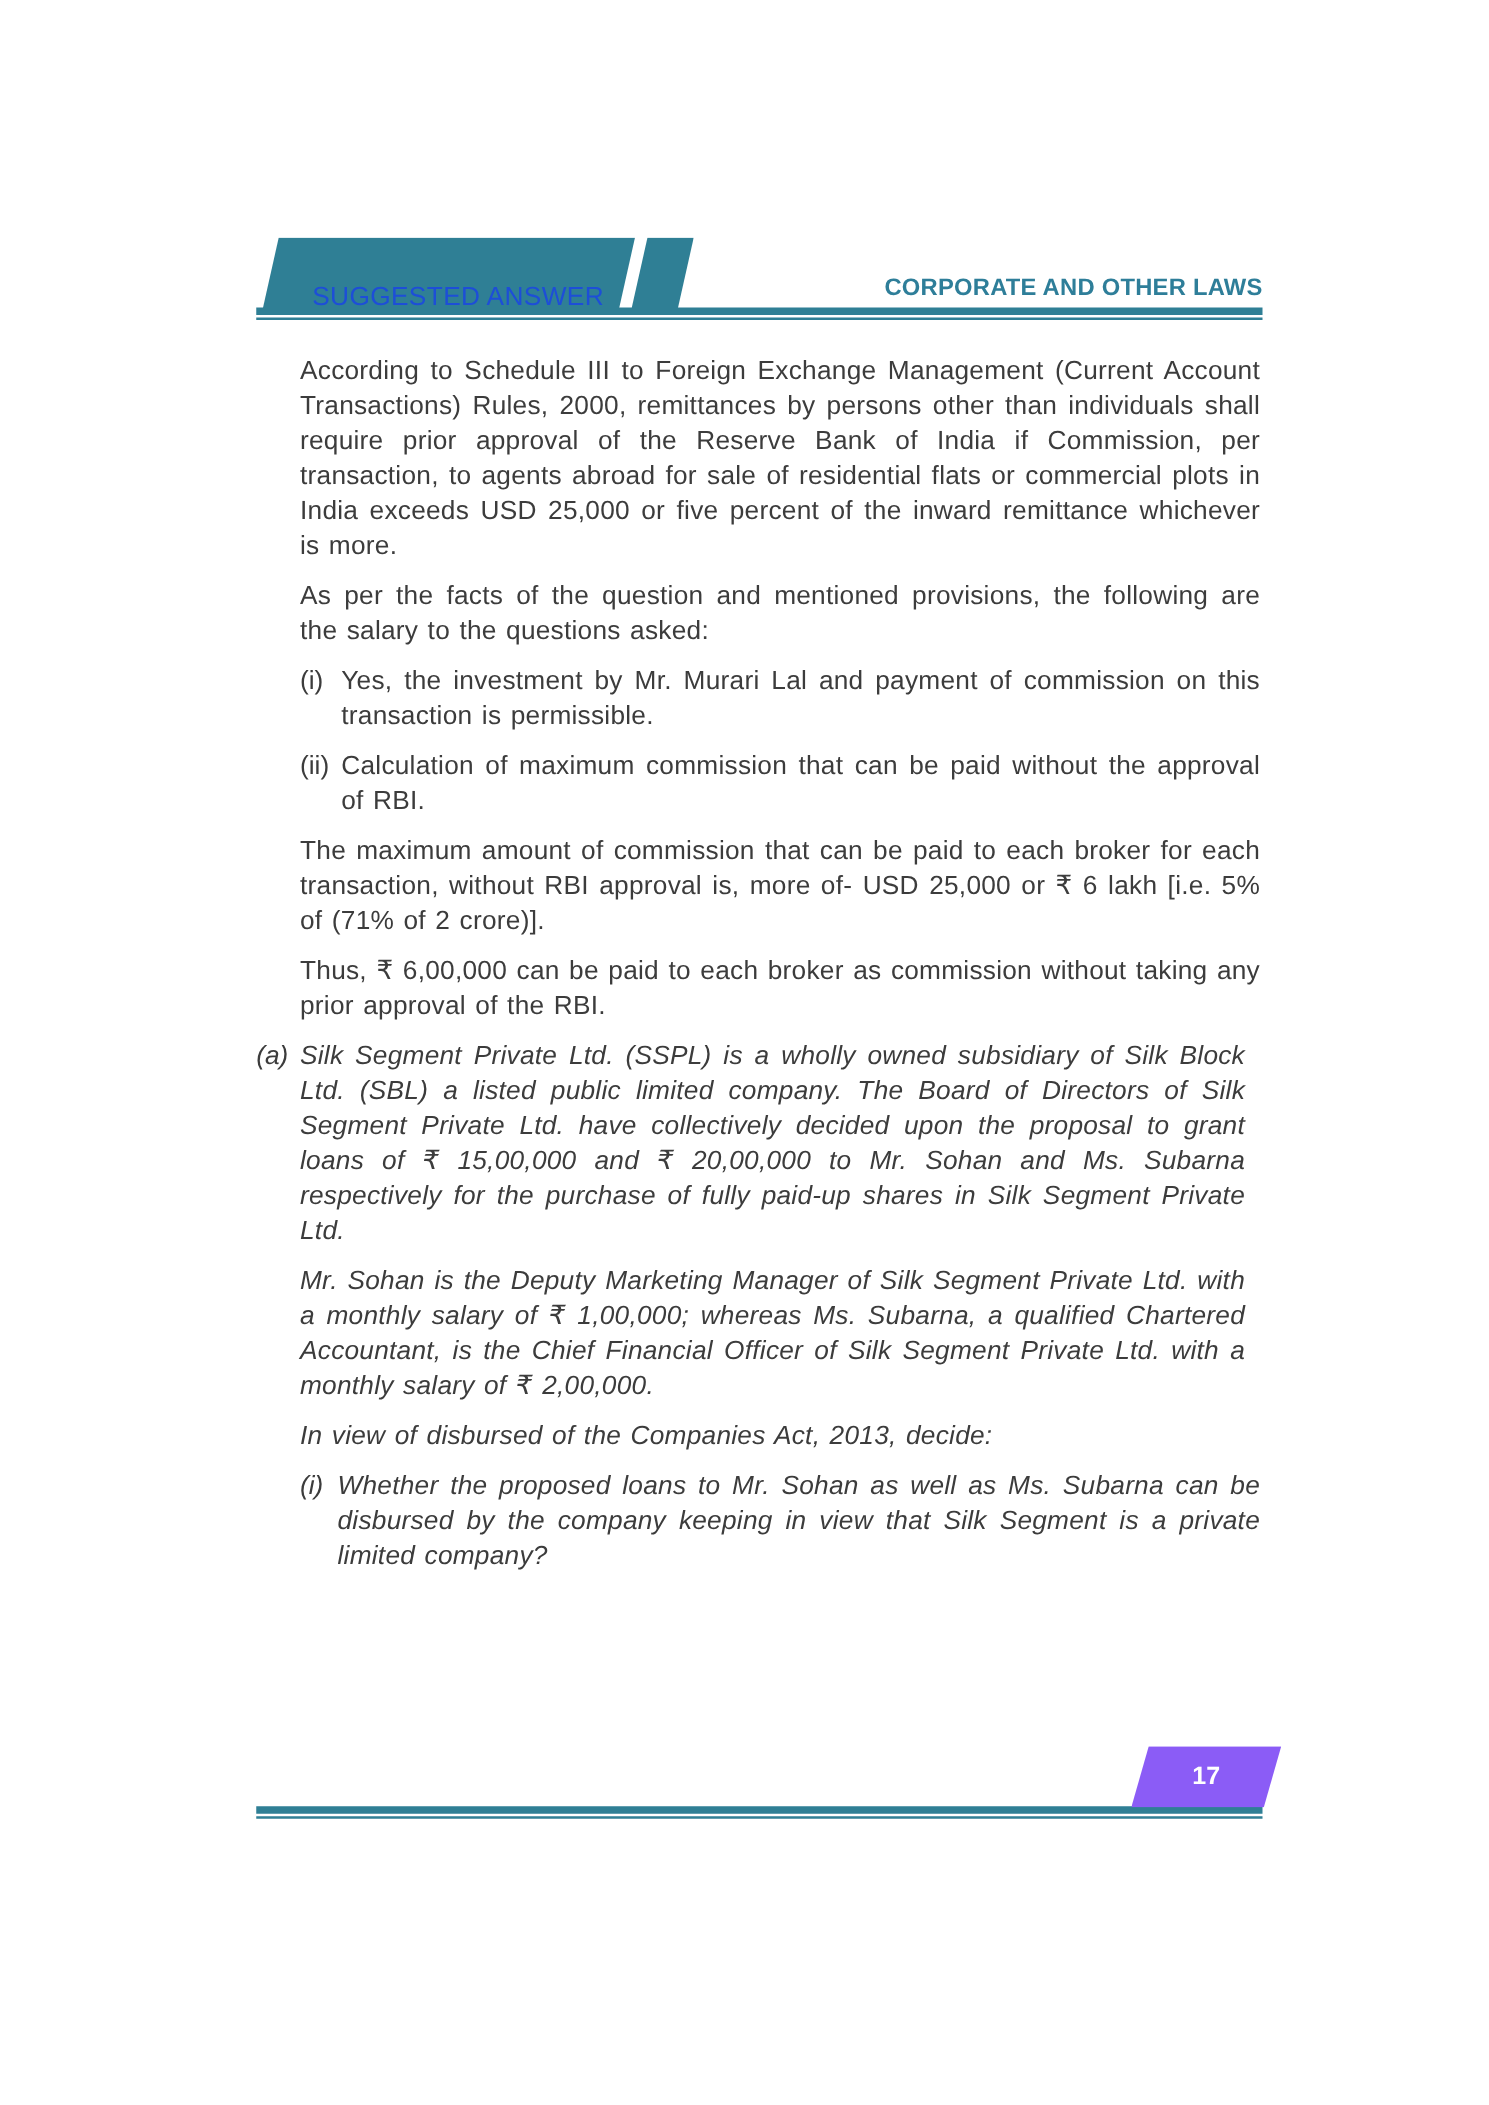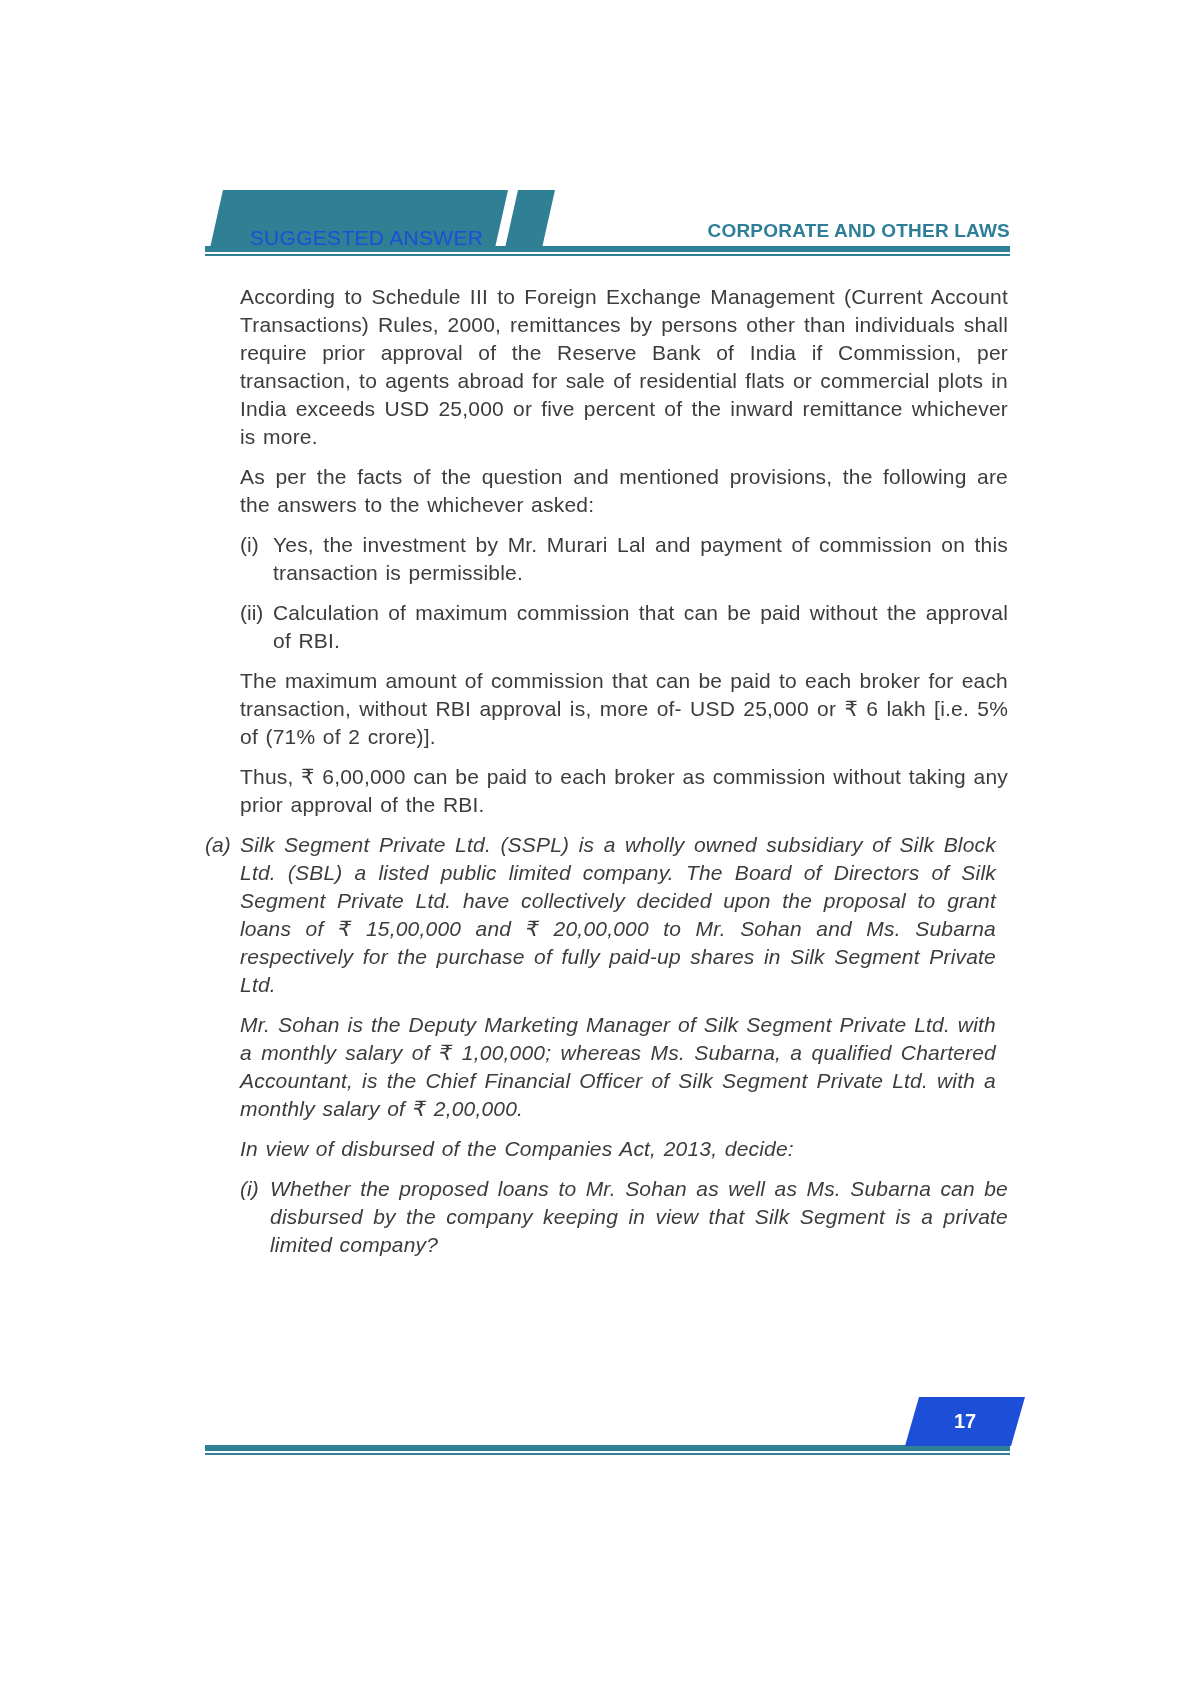--- a/index.html
+++ b/index.html
@@ -77,21 +77,21 @@
   .question .sub-item { display: flex; margin: 0; }
   .question .sub-item .marker { flex: 0 0 30px; }
   .question .sub-item .text {
     flex: 1; text-align: justify;
     letter-spacing: 0.2px; word-spacing: 1.5px;
   }
 
   
   .page-badge {
     position: absolute; left: 905px; top: 1397px; width: 120px; height: 49px;
-    background: #1d4ed8;
+    background: #8b5cf6;
     clip-path: polygon(14px 0, 120px 0, 106px 49px, 0 49px);
     display: flex; align-items: center; justify-content: center;
     color: #ffffff; font-weight: bold; font-size: 20px;
     z-index: 3;
   }
 </style>
 </head>
 <body>
 
 <div class="page">
@@ -107,21 +107,21 @@
   <div class="rule rule-header">
     <div class="thick"></div>
     <div class="gap"></div>
     <div class="thin"></div>
   </div>
 
   <div class="content">
 
     <p class="body-par">According to Schedule III to Foreign Exchange Management (Current Account Transactions) Rules, 2000, remittances by persons other than individuals shall require prior approval of the Reserve Bank of India if Commission, per transaction, to agents abroad for sale of residential flats or commercial plots in India exceeds USD 25,000 or five percent of the inward remittance whichever is more.</p>
 
-    <p class="body-par">As per the facts of the question and mentioned provisions, the following are the answers to the whichever asked:</p>
+    <p class="body-par">As per the facts of the question and mentioned provisions, the following are the salary to the questions asked:</p>
 
     <div class="list-item">
       <span class="marker">(i)</span>
       <div class="text">Yes, the investment by Mr. Murari Lal and payment of commission on this transaction is permissible.</div>
     </div>
 
     <div class="list-item">
       <span class="marker">(ii)</span>
       <div class="text">Calculation of maximum commission that can be paid without the approval of RBI.</div>
     </div>

